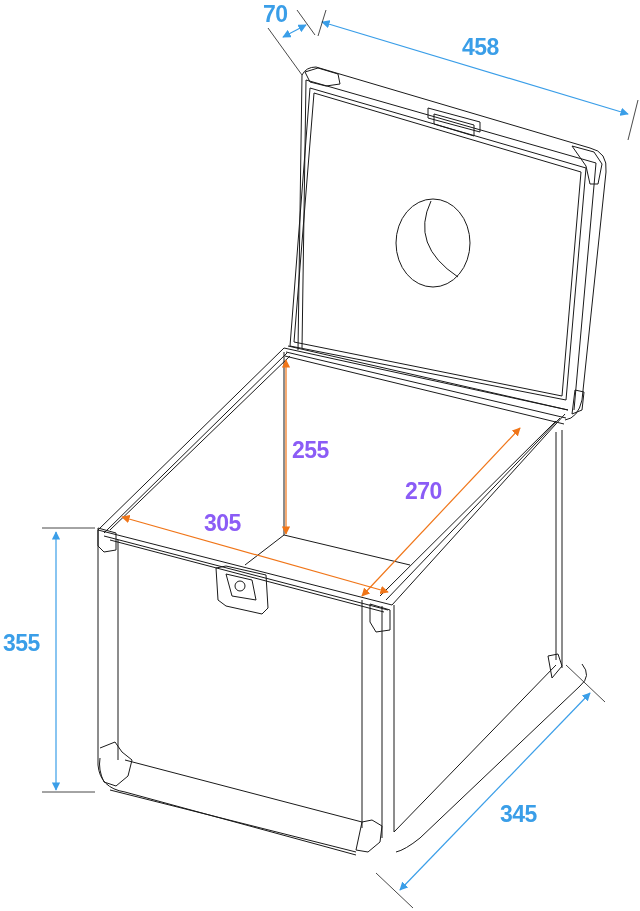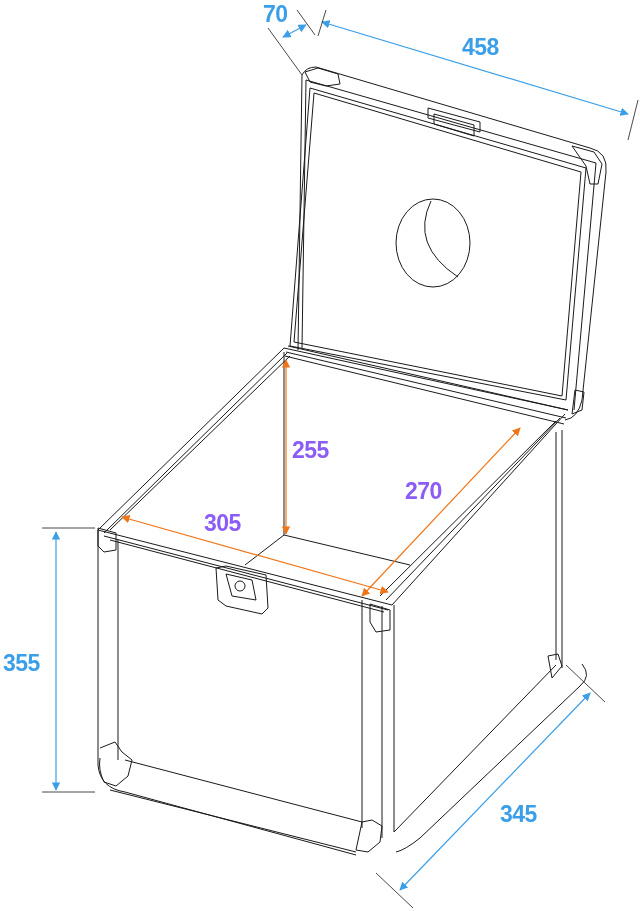--- a/index.html
+++ b/index.html
@@ -122,19 +122,19 @@
 
     <g stroke="#f07518" stroke-width="1.2" fill="none">
       <line x1="286" y1="360" x2="286" y2="534" marker-start="url(#arrO)" marker-end="url(#arrO)"></line>
       <line x1="122" y1="517" x2="388" y2="592" marker-start="url(#arrO)" marker-end="url(#arrO)"></line>
       <line x1="520" y1="428" x2="362" y2="596" marker-start="url(#arrO)" marker-end="url(#arrO)"></line>
     </g>
   </svg>
 
   <div class="dim-label blue" style="left:263px; top:3px;">70</div>
   <div class="dim-label blue" style="left:462px; top:36px;">458</div>
-  <div class="dim-label blue" style="left:3px; top:652px;">355</div>
+  <div class="dim-label blue" style="left:3px; top:632px;">355</div>
   <div class="dim-label blue" style="left:500px; top:803px;text-align:center;">345</div>
 
   <div class="dim-label orange" style="left:292px; top:439px;">255</div>
   <div class="dim-label orange" style="left:192px; top:512px;margin-left:12px;">305</div>
   <div class="dim-label orange" style="left:405px; top:480px;">270</div>
 </div>
 
 </body></html>

